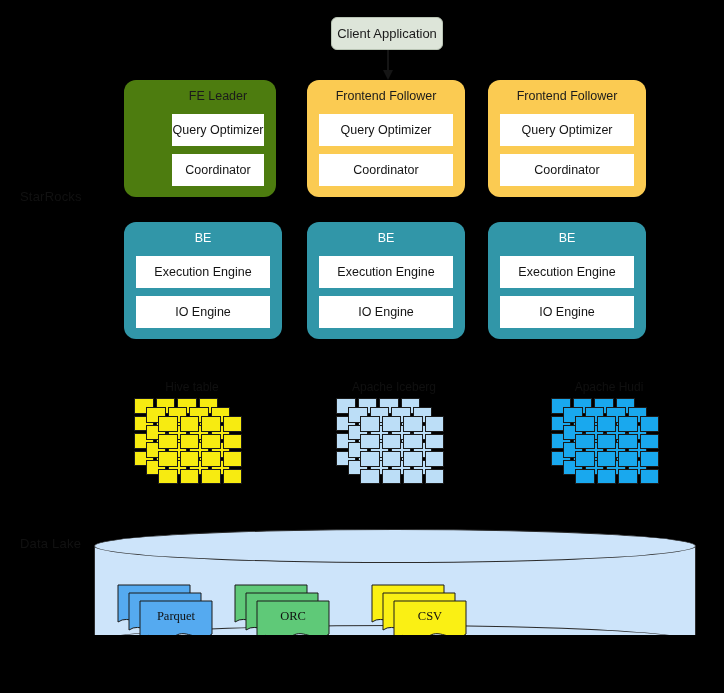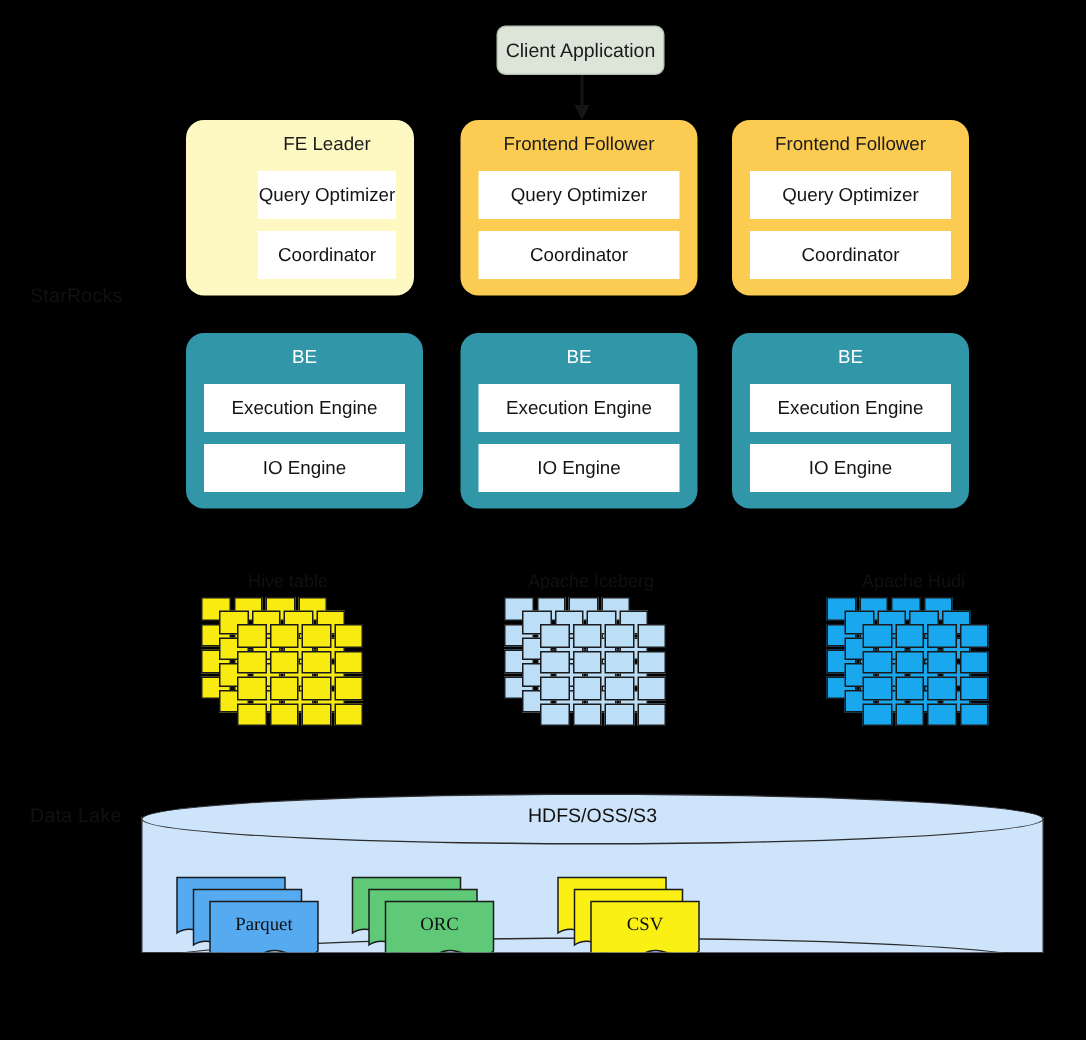--- a/index.html
+++ b/index.html
@@ -205,21 +205,21 @@
 
   <div class="layer-label" style="left:20px; top:536px;">Data Lake</div>
 
   <div class="client-box" style="background: rgb(221, 229, 217);">Client Application</div>
 
   <svg class="down-arrow" viewBox="0 0 14 30">
     <line x1="7" y1="0" x2="7" y2="22" stroke="#151515" stroke-width="2"></line>
     <polygon points="7,30 2,20 12,20" fill="#151515"></polygon>
   </svg>
 
-  <div class="node-card fe" style="left: 124px; top: 80px; width: 152px; height: 117px; background: #fef9c3; padding-left: 48px;">
+  <div class="node-card fe" style="left: 124px; top: 80px; width: 152px; height: 117px; background: #4d7c0f; padding-left: 48px;">
     <div class="node-title">FE Leader</div>
     <div class="node-slot">Query Optimizer</div>
     <div class="node-slot">Coordinator</div>
   </div>
 
   <div class="node-card fe" style="left: 307px; top: 80px; width: 158px; height: 117px; background: rgb(251, 203, 82);">
     <div class="node-title">Frontend Follower</div>
     <div class="node-slot">Query Optimizer</div>
     <div class="node-slot">Coordinator</div>
   </div>
@@ -419,21 +419,20 @@
         <i style="background: rgb(25, 168, 238);"></i>
         <i style="background: rgb(25, 168, 238);"></i>
         <i style="background: rgb(25, 168, 238);"></i>
     </div>
   </div>
 
   <div class="cylinder">
     <div class="cyl-body" style="background: rgb(205, 228, 250);"></div>
     <div class="cyl-bottom" style="background: rgb(205, 228, 250);"></div>
     <div class="cyl-top" style="background: rgb(205, 228, 250);"></div>
-    <div class="cyl-title">HDFS/OSS/S3</div>
   </div>
 
   <div class="file-stack" style="left:117px; top:584px;">
     <div class="doc d1">
       <svg viewBox="0 0 74 44" width="74" height="44">
         <path d="M1,1 H73 V34 C60,44 48,28 36,36 C24,44 12,30 1,38 Z" stroke="#1a1a1a" stroke-width="1" fill="#55aaf0"></path>
       </svg>
       <div class="doc-label">Parquet</div>
     </div>
     <div class="doc d2">

